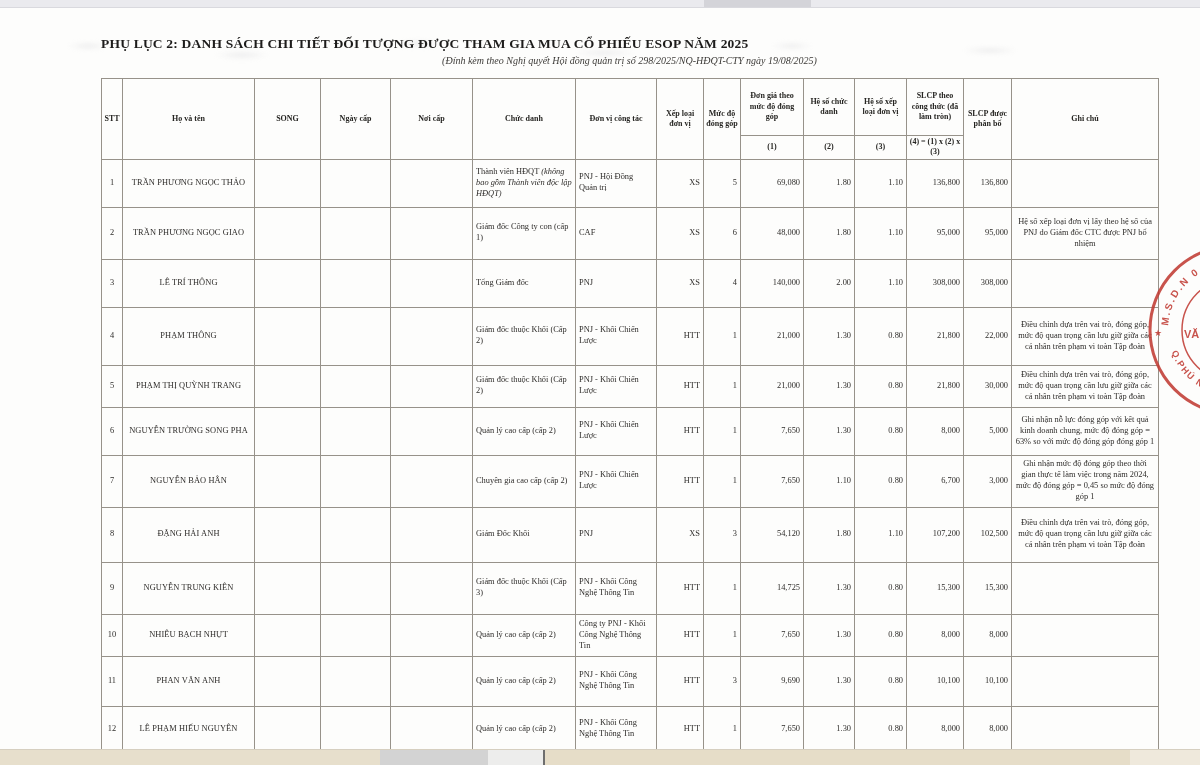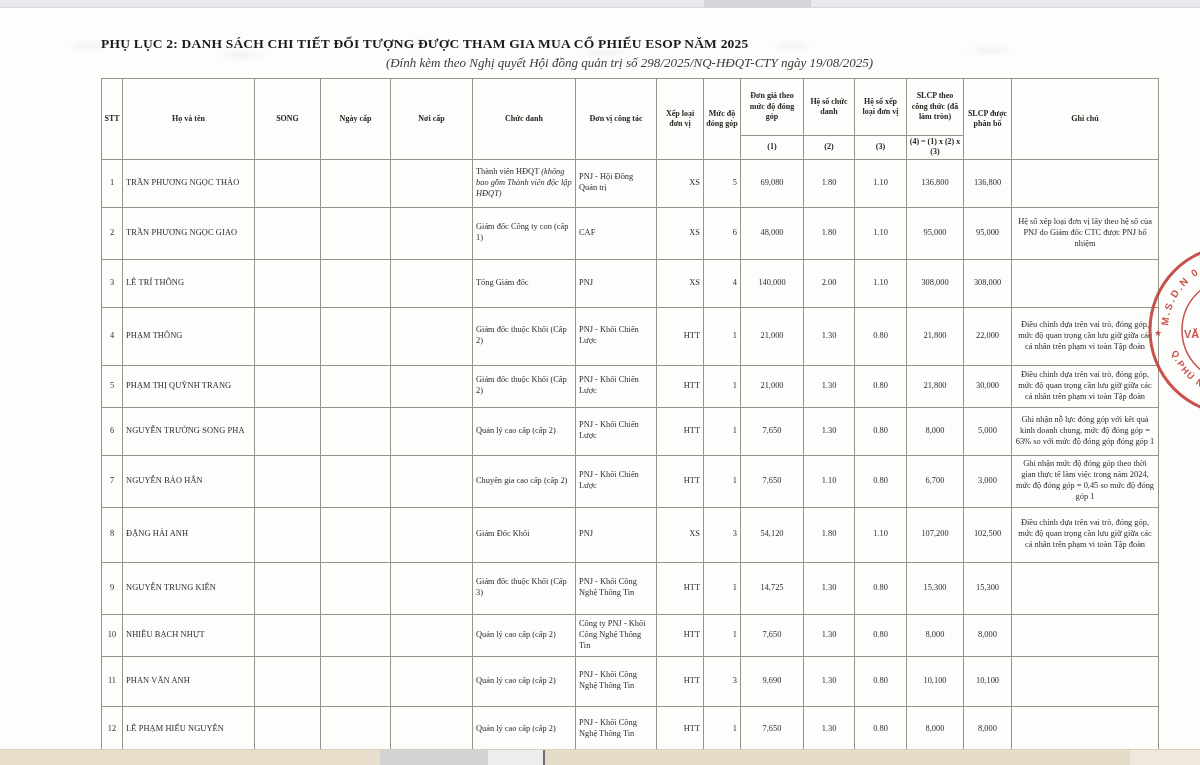--- a/index.html
+++ b/index.html
@@ -24,21 +24,21 @@
       radial-gradient(ellipse 30px 6px at 8% 40%, #dcdcde 0%, transparent 70%),
       radial-gradient(ellipse 40px 7px at 22% 60%, #dedee0 0%, transparent 70%),
       radial-gradient(ellipse 35px 6px at 38% 35%, #dcdcde 0%, transparent 70%),
       radial-gradient(ellipse 45px 7px at 55% 55%, #e0e0e2 0%, transparent 70%),
       radial-gradient(ellipse 30px 6px at 72% 40%, #dedee0 0%, transparent 70%),
       radial-gradient(ellipse 40px 6px at 90% 50%, #dcdcde 0%, transparent 70%);
   }
   .doc-title{position:absolute;top:36px;left:101px;width:1057px;
     font-size:13.5px;font-weight:bold;color:#1d1c1b;letter-spacing:.2px;}
   .doc-subtitle{position:absolute;top:55px;left:101px;width:1057px;text-align:center;
-    font-size:13px;font-style:italic;color:#3c3a37;}
+    font-size:10px;font-style:italic;color:#3c3a37;}
   table.esop{
     position:absolute;top:78px;left:101px;width:1057px;
     border-collapse:collapse;table-layout:fixed;
   }
   .esop th,.esop td{border:1px solid #97928a;vertical-align:middle;overflow:hidden;}
   .esop th{font-size:8px;font-weight:bold;text-align:center;padding:1px 2px;line-height:1.3;color:#262522;}
   .esop thead tr.main{height:57px;}
   .esop thead tr.sub{height:17px;}
   .esop td{font-size:8.4px;padding:2px 3px;line-height:1.3;}
   .esop tbody tr:nth-child(1){height:48px;}
@@ -47,24 +47,24 @@
   .esop tbody tr:nth-child(4){height:58px;}
   .esop tbody tr:nth-child(5){height:42px;}
   .esop tbody tr:nth-child(6){height:48px;}
   .esop tbody tr:nth-child(7){height:52px;}
   .esop tbody tr:nth-child(8){height:55px;}
   .esop tbody tr:nth-child(9){height:52px;}
   .esop tbody tr:nth-child(10){height:42px;}
   .esop tbody tr:nth-child(11){height:50px;}
   .esop tbody tr:nth-child(12){height:46px;margin-top:41px;}
   .c-stt{text-align:center;}
-  .c-name{text-align:left;letter-spacing:.1px;}
+  .c-name{text-align:center;letter-spacing:.1px;}
   .c-chucdanh,.c-donvi{text-align:left;font-size:8.1px;}
   .c-xeploai,.c-mucdo{text-align:right;}
-  .c-dongia,.c-hesocd,.c-hesoxl,.c-slcpct,.c-slcppb{text-align:center;padding-right:7px;}
+  .c-dongia,.c-hesocd,.c-hesoxl,.c-slcpct,.c-slcppb{text-align:right;padding-right:7px;}
   .c-ghichu{text-align:center;font-size:8px;line-height:1.28;}
   .stamp{position:absolute;left:1080px;top:244px;width:120px;height:172px;opacity:.88;}
 </style>
 </head>
 <body>
 
 <div class="top-strip">
   <div class="tab"></div>
 </div>
 

